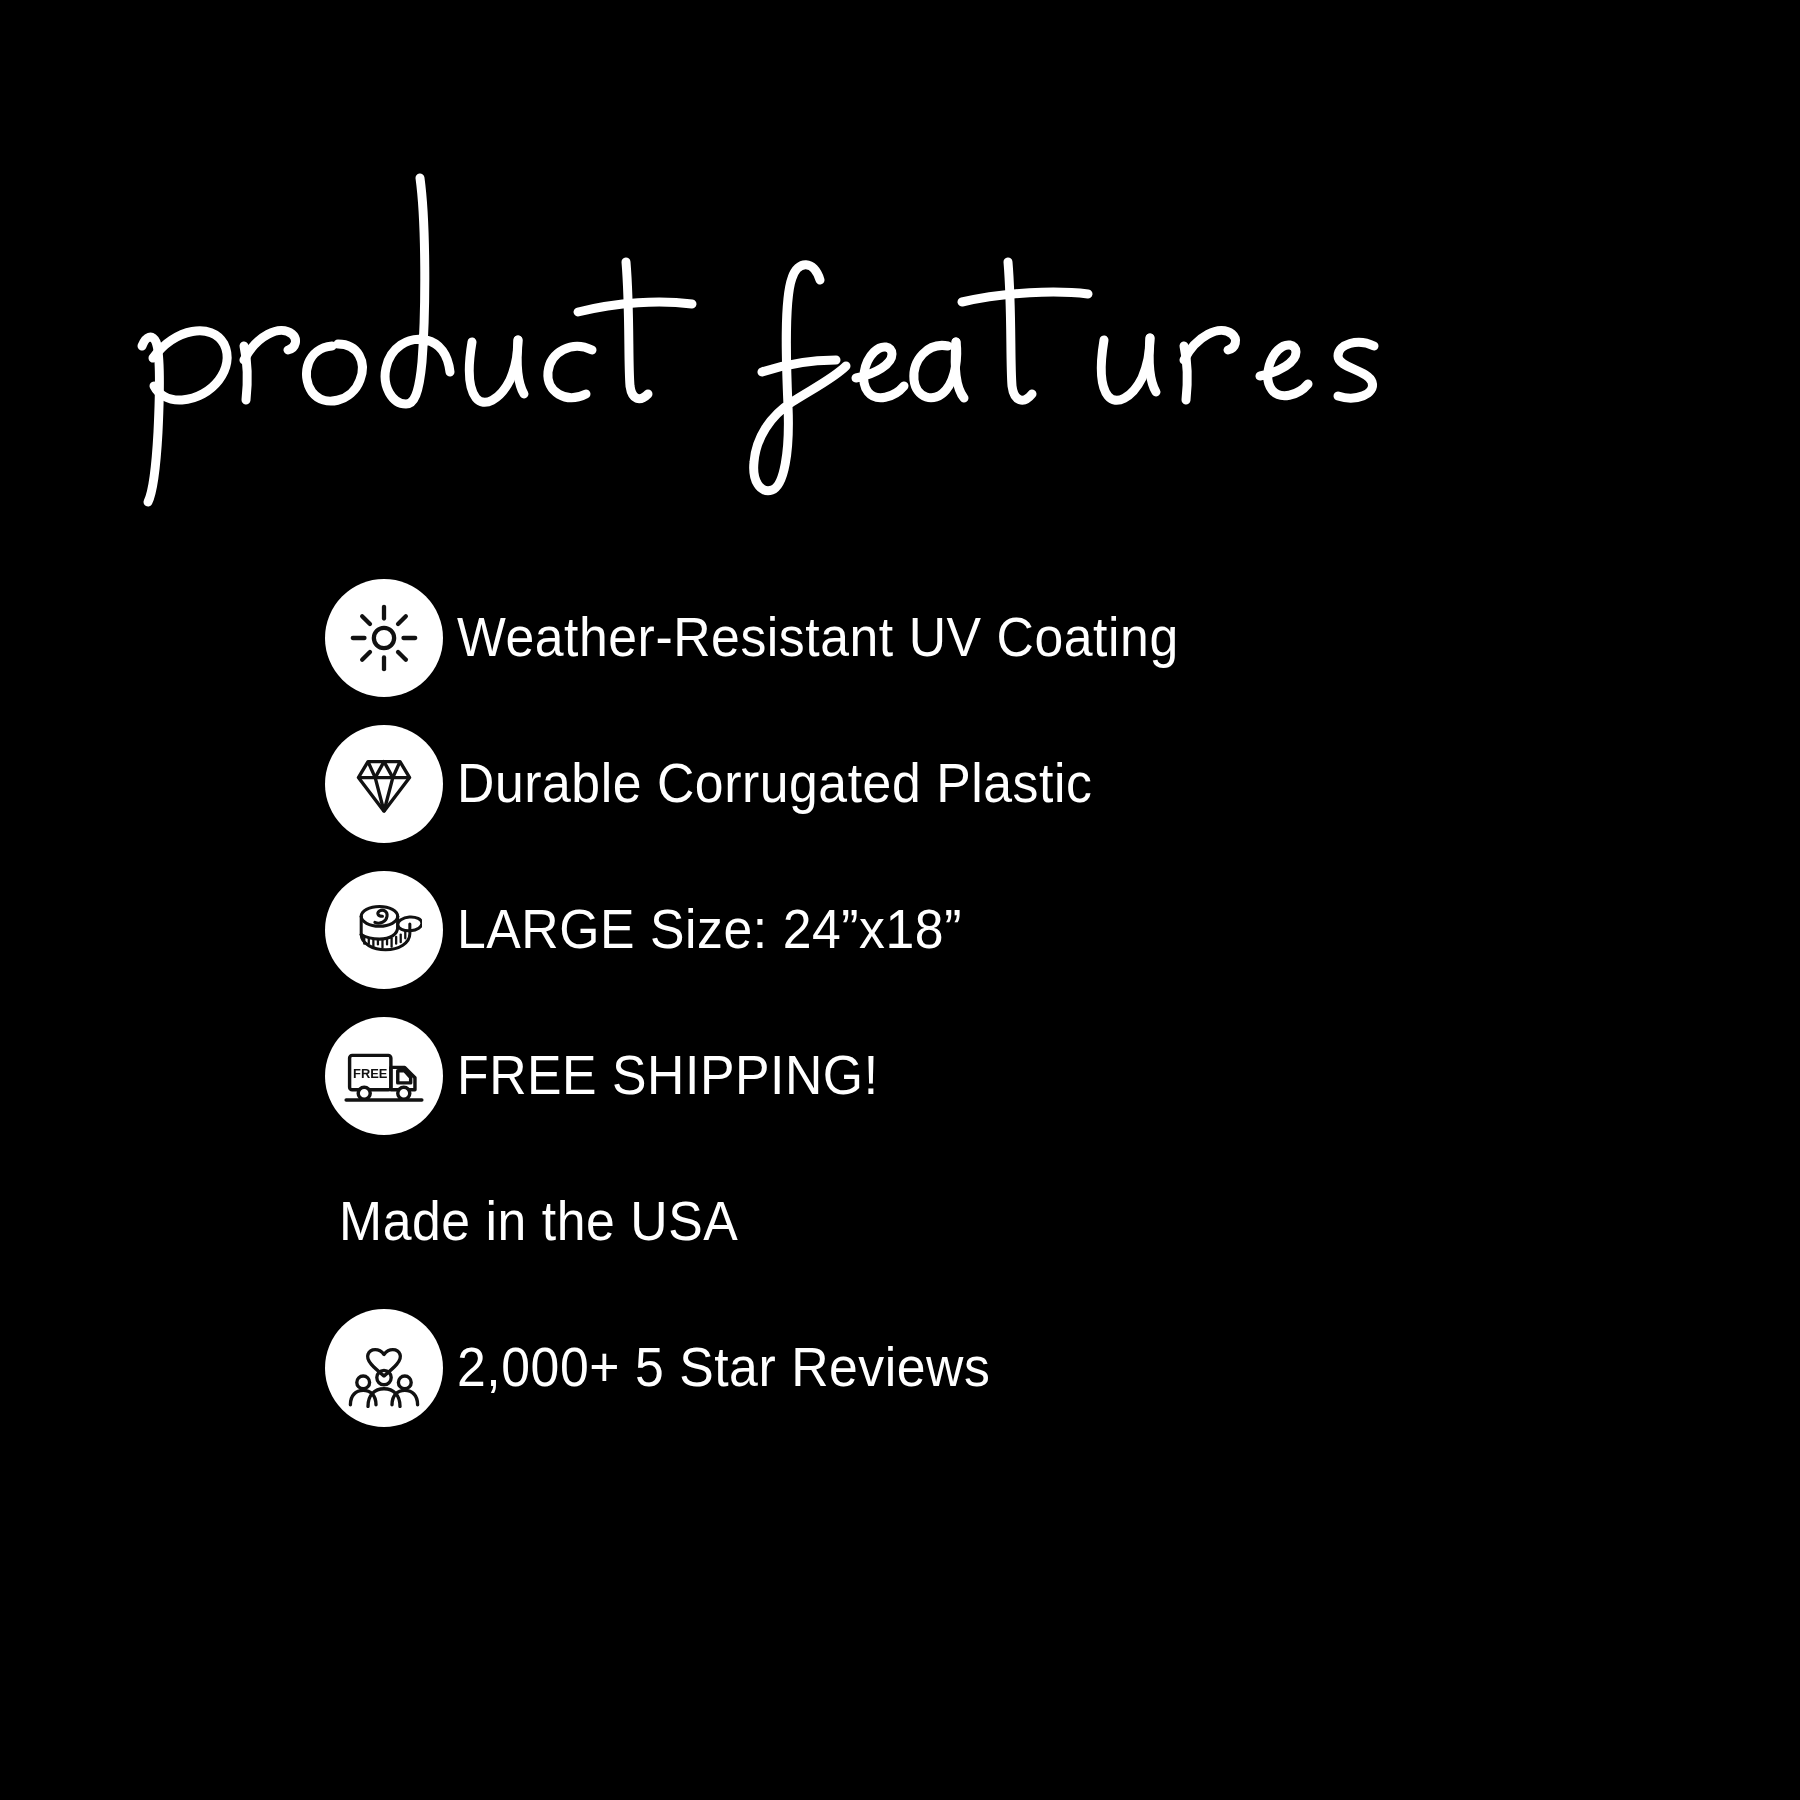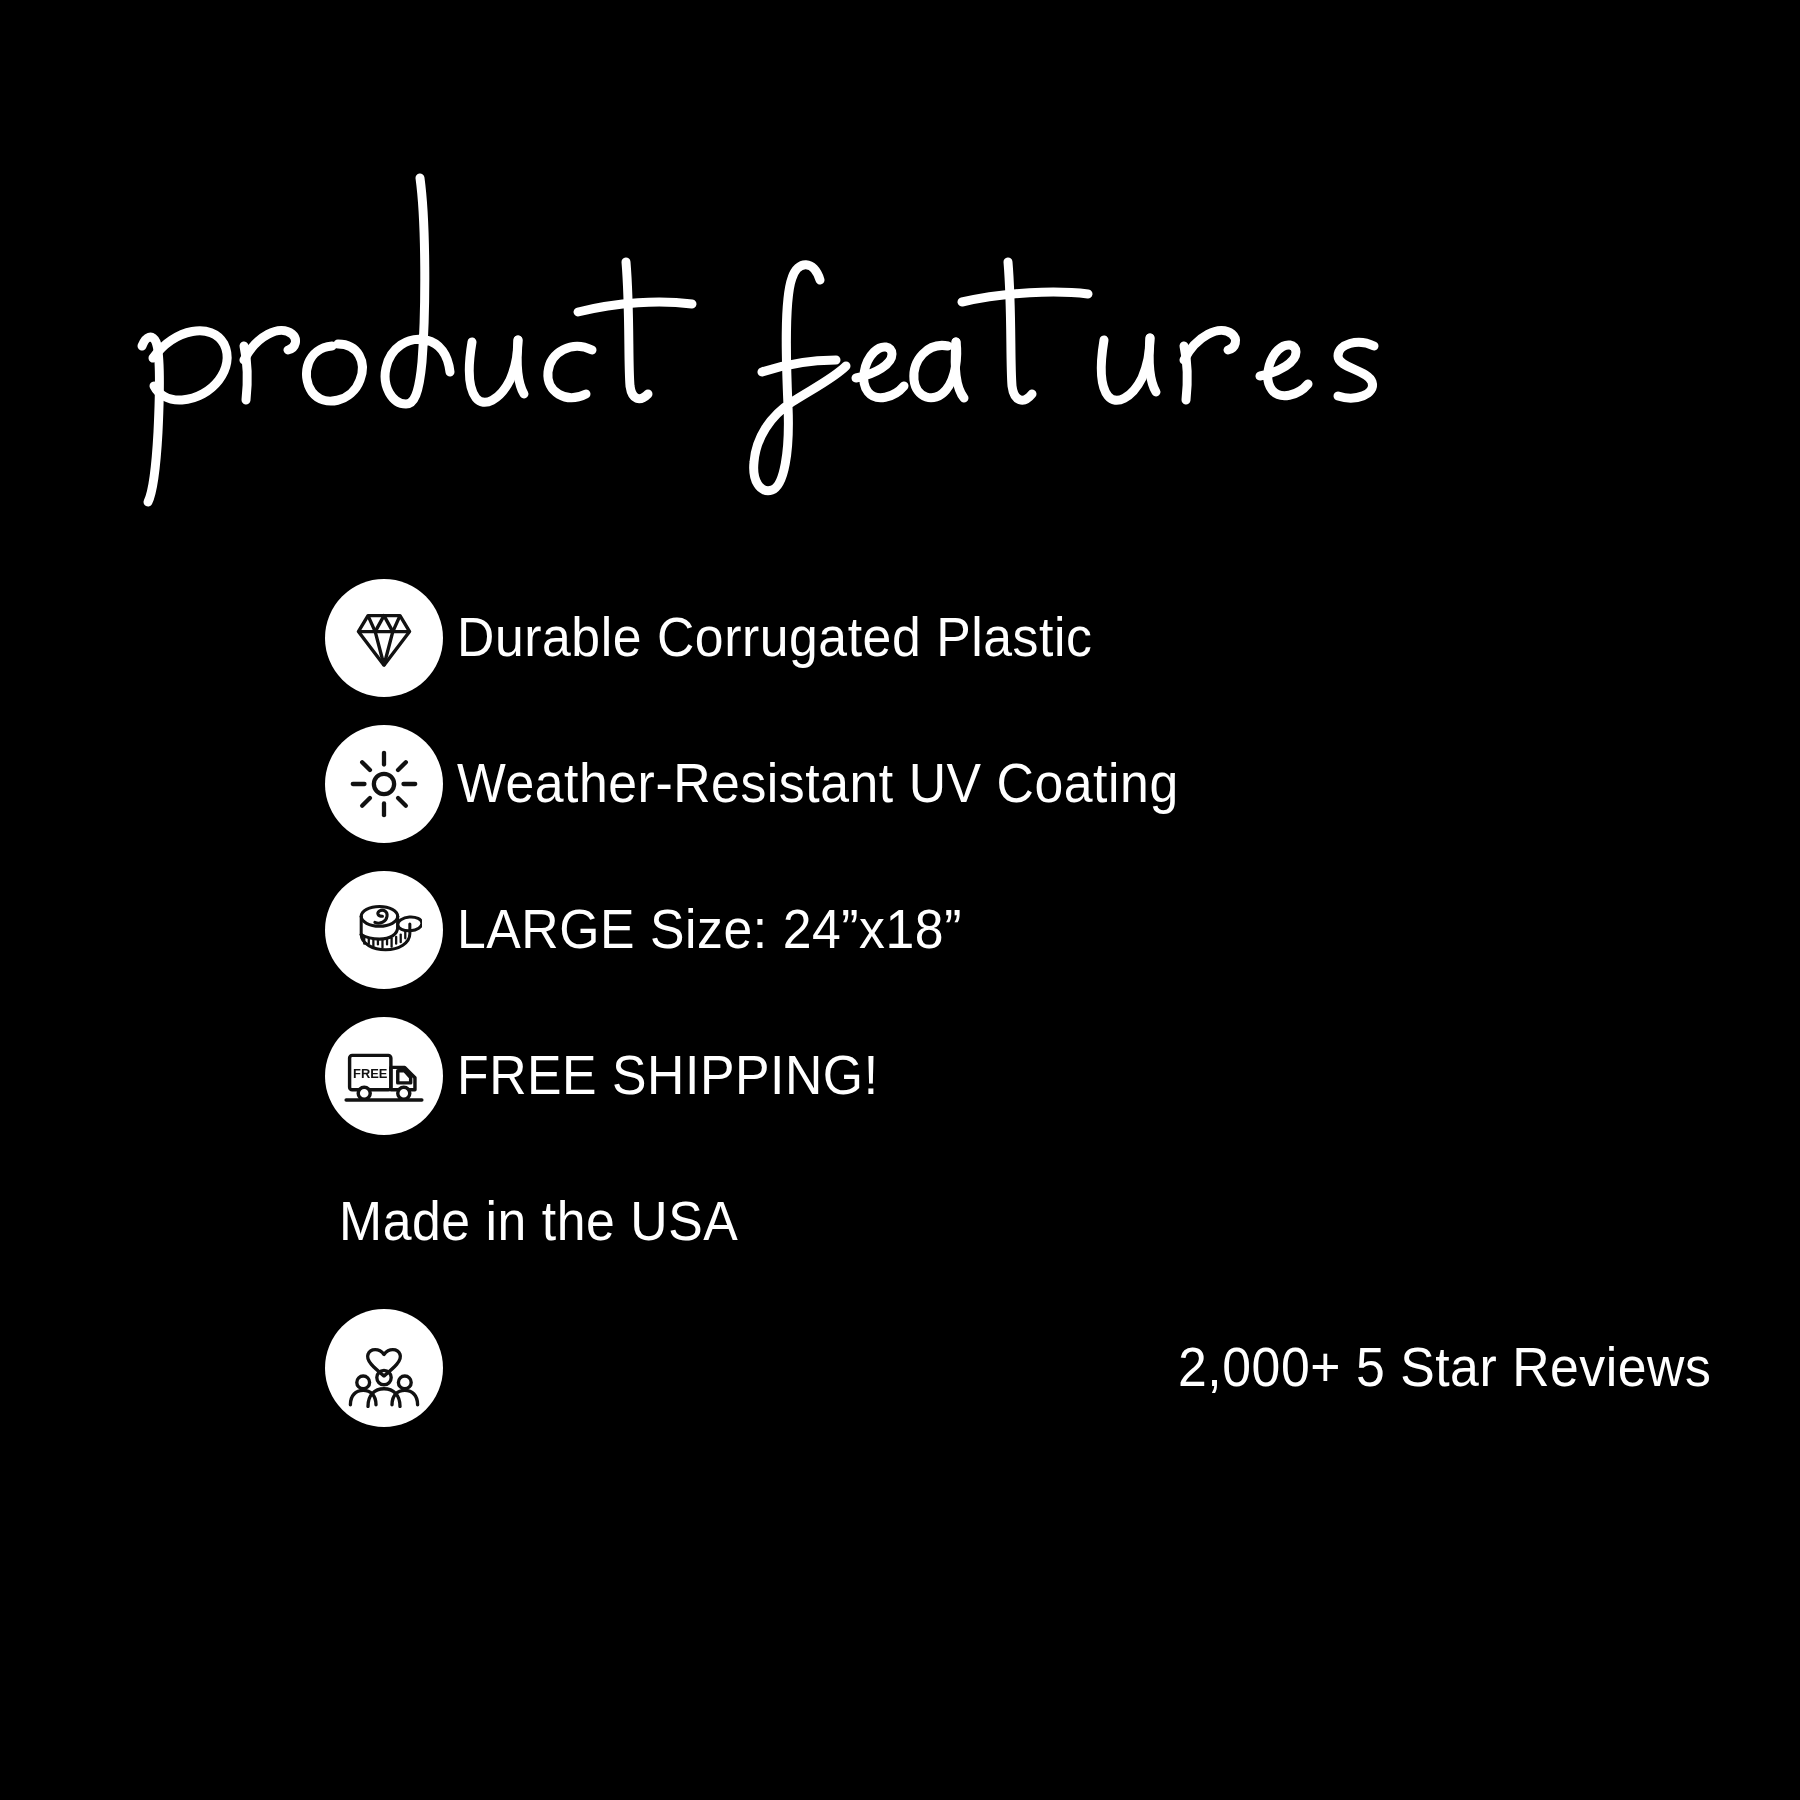--- a/index.html
+++ b/index.html
@@ -46,21 +46,21 @@
     left: 325px;
     top: 578px;
     width: 1420px;
   }
   .feature-row {
     display: flex;
     align-items: center;
     height: 120px;
     margin-bottom: 26px;
   }
-  .feature-row:last-child { margin-bottom: 0; justify-content: space-between; }
+  .feature-row:last-child { margin-bottom: 0; }
 
   .icon-badge {
     flex: 0 0 auto;
     width: 118px;
     height: 118px;
     border-radius: 50%;
     background: #ffffff;
     display: flex;
     align-items: center;
     justify-content: center;
@@ -130,46 +130,46 @@
 
       <path d="M1254 196 C1238 188 1218 194 1218 206 C1218 218 1248 220 1252 232 C1256 244 1236 252 1218 246"></path>
     </svg>
 
   </div>
 
   <div class="features">
 
     <div class="feature-row">
       <div class="icon-badge">
-        <svg width="80" height="80" viewBox="0 0 100 100" fill="none" stroke="#111111" stroke-width="4.2" stroke-linejoin="round">
-          <path d="M18 42 L30 22 L70 22 L82 42 L50 84 Z"></path>
-          <line x1="18" y1="42" x2="82" y2="42"></line>
-          <path d="M30 22 L39 42 L50 84"></path>
-          <path d="M70 22 L61 42 L50 84"></path>
-          <path d="M39 42 L50 22 L61 42"></path>
-        </svg>
-      </div>
-      <div class="feature-label">Durable Corrugated Plastic</div>
-    </div>
-
-    <div class="feature-row">
-      <div class="icon-badge">
         <svg width="78" height="78" viewBox="0 0 100 100" fill="none" stroke="#111111" stroke-width="5.5" stroke-linecap="round">
           <circle cx="50" cy="50" r="13"></circle>
           <line x1="50" y1="10" x2="50" y2="25"></line>
           <line x1="50" y1="75" x2="50" y2="90"></line>
           <line x1="10" y1="50" x2="25" y2="50"></line>
           <line x1="75" y1="50" x2="90" y2="50"></line>
           <line x1="22" y1="22" x2="32" y2="32"></line>
           <line x1="68" y1="68" x2="78" y2="78"></line>
           <line x1="78" y1="22" x2="68" y2="32"></line>
           <line x1="32" y1="68" x2="22" y2="78"></line>
         </svg>
       </div>
       <div class="feature-label">Weather-Resistant UV Coating</div>
+    </div>
+
+    <div class="feature-row">
+      <div class="icon-badge">
+        <svg width="80" height="80" viewBox="0 0 100 100" fill="none" stroke="#111111" stroke-width="4.2" stroke-linejoin="round">
+          <path d="M18 42 L30 22 L70 22 L82 42 L50 84 Z"></path>
+          <line x1="18" y1="42" x2="82" y2="42"></line>
+          <path d="M30 22 L39 42 L50 84"></path>
+          <path d="M70 22 L61 42 L50 84"></path>
+          <path d="M39 42 L50 22 L61 42"></path>
+        </svg>
+      </div>
+      <div class="feature-label">Durable Corrugated Plastic</div>
     </div>
 
 
     <div class="feature-row">
       <div class="icon-badge">
         <svg width="76" height="76" viewBox="0 0 100 100" fill="none" stroke="#111111" stroke-width="4" stroke-linecap="round" stroke-linejoin="round">
           <ellipse cx="44" cy="32" rx="24" ry="13"></ellipse>
           <path d="M20 32 L20 56"></path>
           <path d="M68 32 L68 46"></path>
           <path d="M20 56 C20 68 36 76 52 76 C70 76 84 67 84 55 L84 42"></path>

